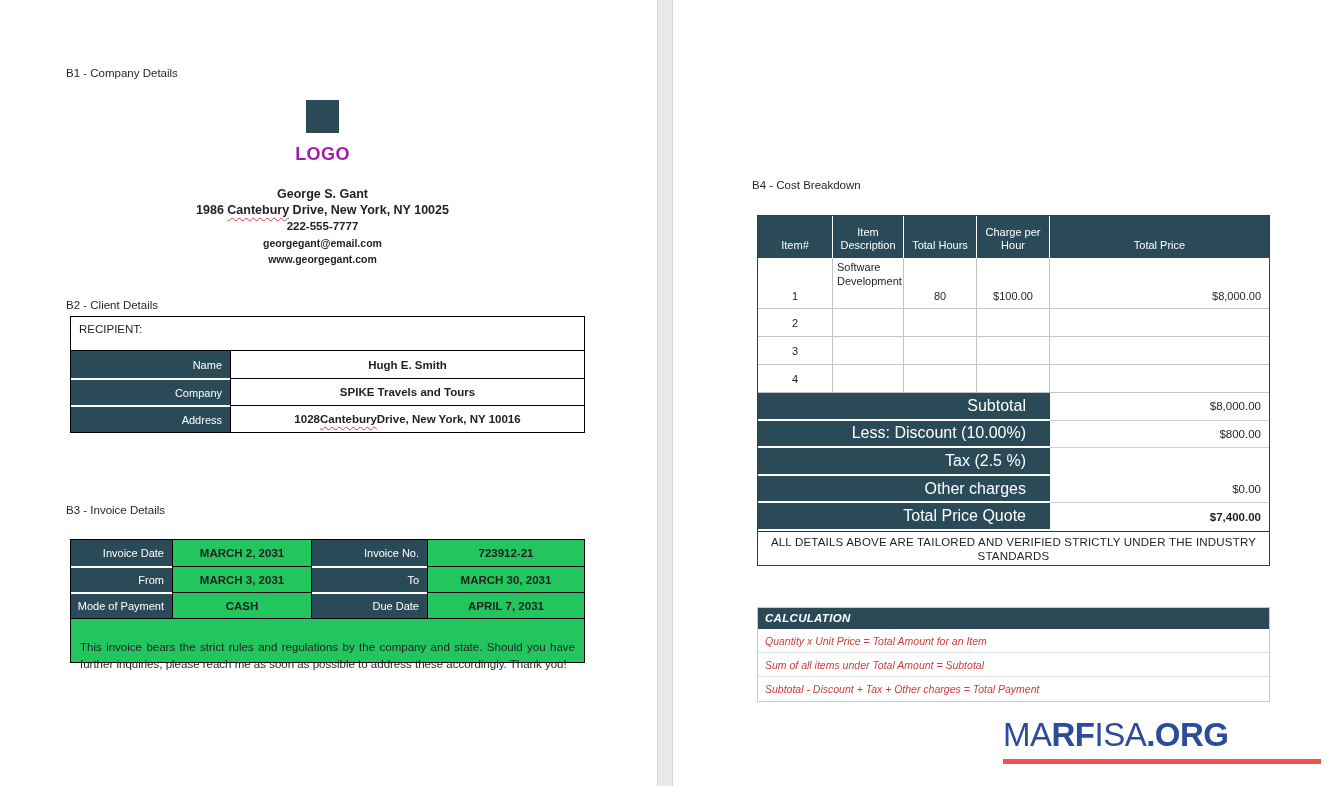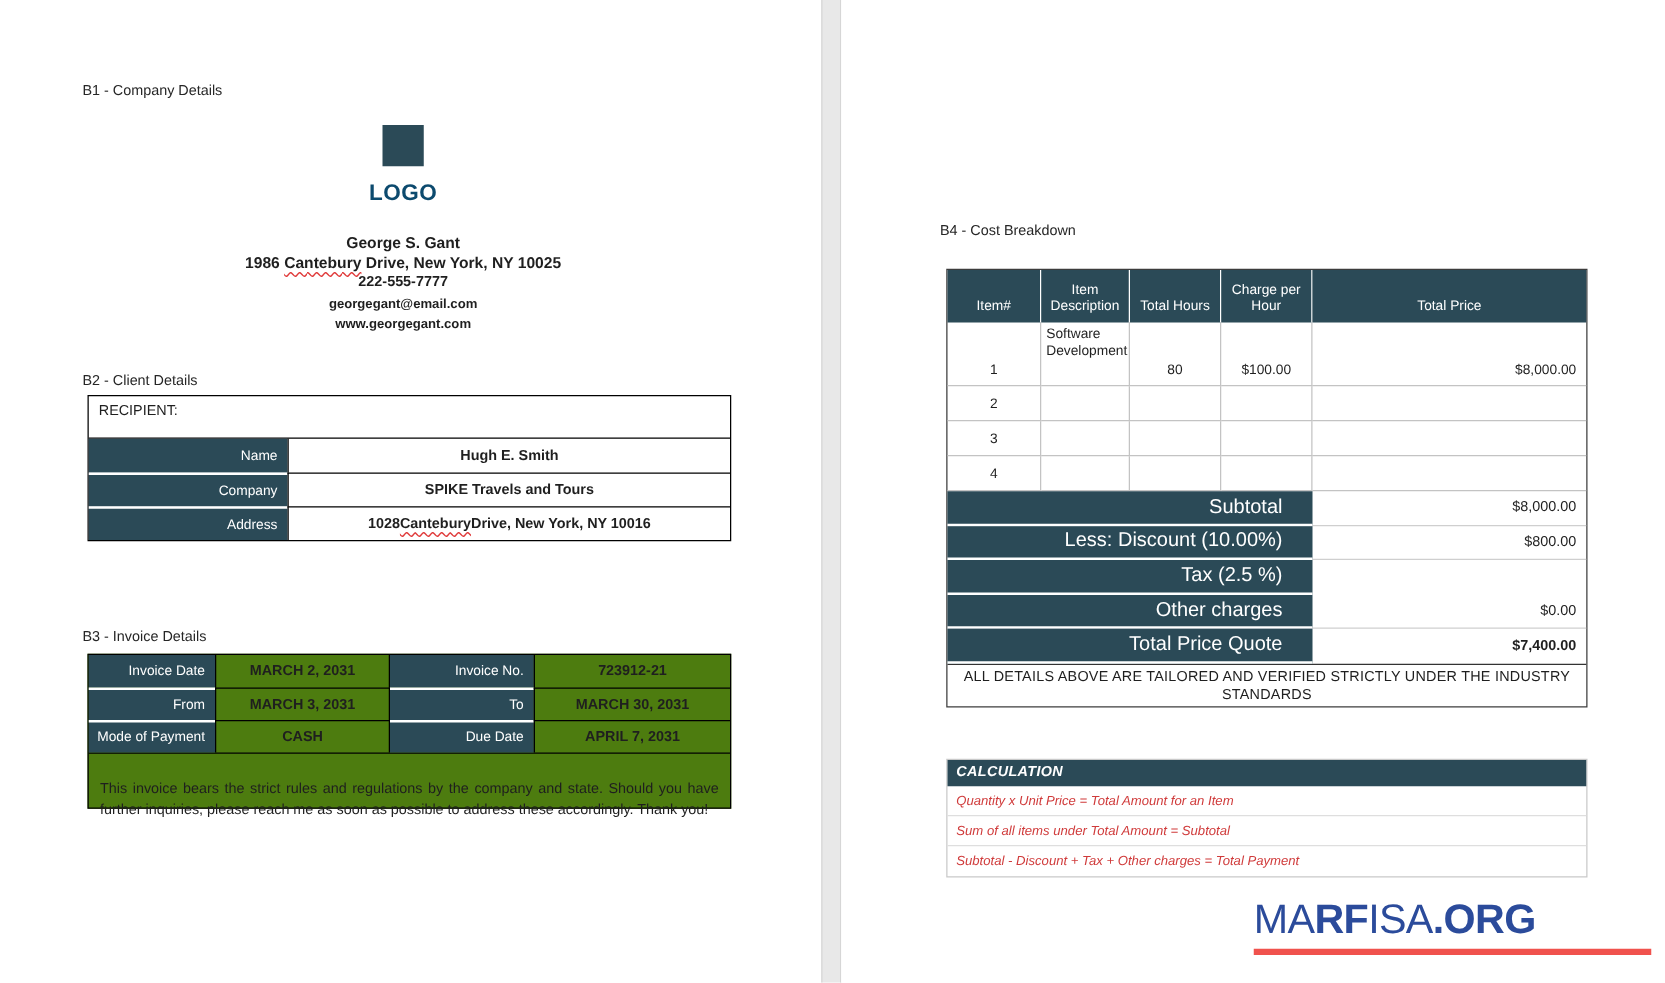--- a/index.html
+++ b/index.html
@@ -24,21 +24,21 @@
   .page-right{left:673px;width:659px;}
   .page-divider{
     position:absolute;top:0;left:657px;width:16px;height:786px;
     background:#e8e8e8;border-left:1px solid #d6d6d6;border-right:1px solid #d6d6d6;
   }
   .sec-label{position:absolute;font-size:11.5px;color:#262626;white-space:nowrap;}
 
   
   .company-block{position:absolute;left:70px;top:100px;width:505px;text-align:center;}
   .logo-square{width:33px;height:33px;background:var(--accent);margin:0 auto;}
-  .logo-text{margin-top:11px;font-size:18px;font-weight:bold;letter-spacing:.4px;color:#0c4a6e;}
+  .logo-text{margin-top:11px;font-size:18px;font-weight:bold;letter-spacing:.4px;color:#a21caf;}
   .co-name{margin-top:22px;font-size:12.5px;font-weight:bold;}
   .co-address{margin-top:2px;font-size:12.5px;font-weight:bold;}
   .co-phone{margin-top:3px;font-size:11.5px;font-weight:bold;}
   .co-email{margin-top:5px;font-size:10.5px;font-weight:bold;}
   .co-web{margin-top:4px;font-size:10.5px;font-weight:bold;}
   .misspell{
     text-decoration-line:underline;
     text-decoration-style:wavy;
     text-decoration-color:#e03b3b;
     text-decoration-thickness:1px;
@@ -54,21 +54,21 @@
     display:flex;align-items:center;justify-content:flex-end;padding-right:8px;
   }
   .kv-row:nth-child(n+3) .kv-label{border-top:2px solid #fff;}
   .kv-value{
     flex:1;border-left:1.5px solid #000;font-weight:bold;font-size:11.5px;
     display:flex;align-items:center;justify-content:center;
   }
   .kv-row:nth-child(n+3) .kv-value{border-top:1px solid #000;}
 
   
-  .inv-table{position:absolute;left:70px;top:523px;width:515px;border:1.5px solid #000;background:#4d7c0f;}
+  .inv-table{position:absolute;left:70px;top:539px;width:515px;border:1.5px solid #000;background:#22c55e;}
   .inv-row{display:flex;height:26px;}
   .inv-lbl{
     background:var(--accent);color:#fff;font-size:11px;
     display:flex;align-items:center;justify-content:flex-end;padding-right:8px;
   }
   .inv-lbl1{width:101px;}
   .inv-val1{width:140px;}
   .inv-lbl2{width:115px;}
   .inv-val2{flex:1;}
   .inv-val{

